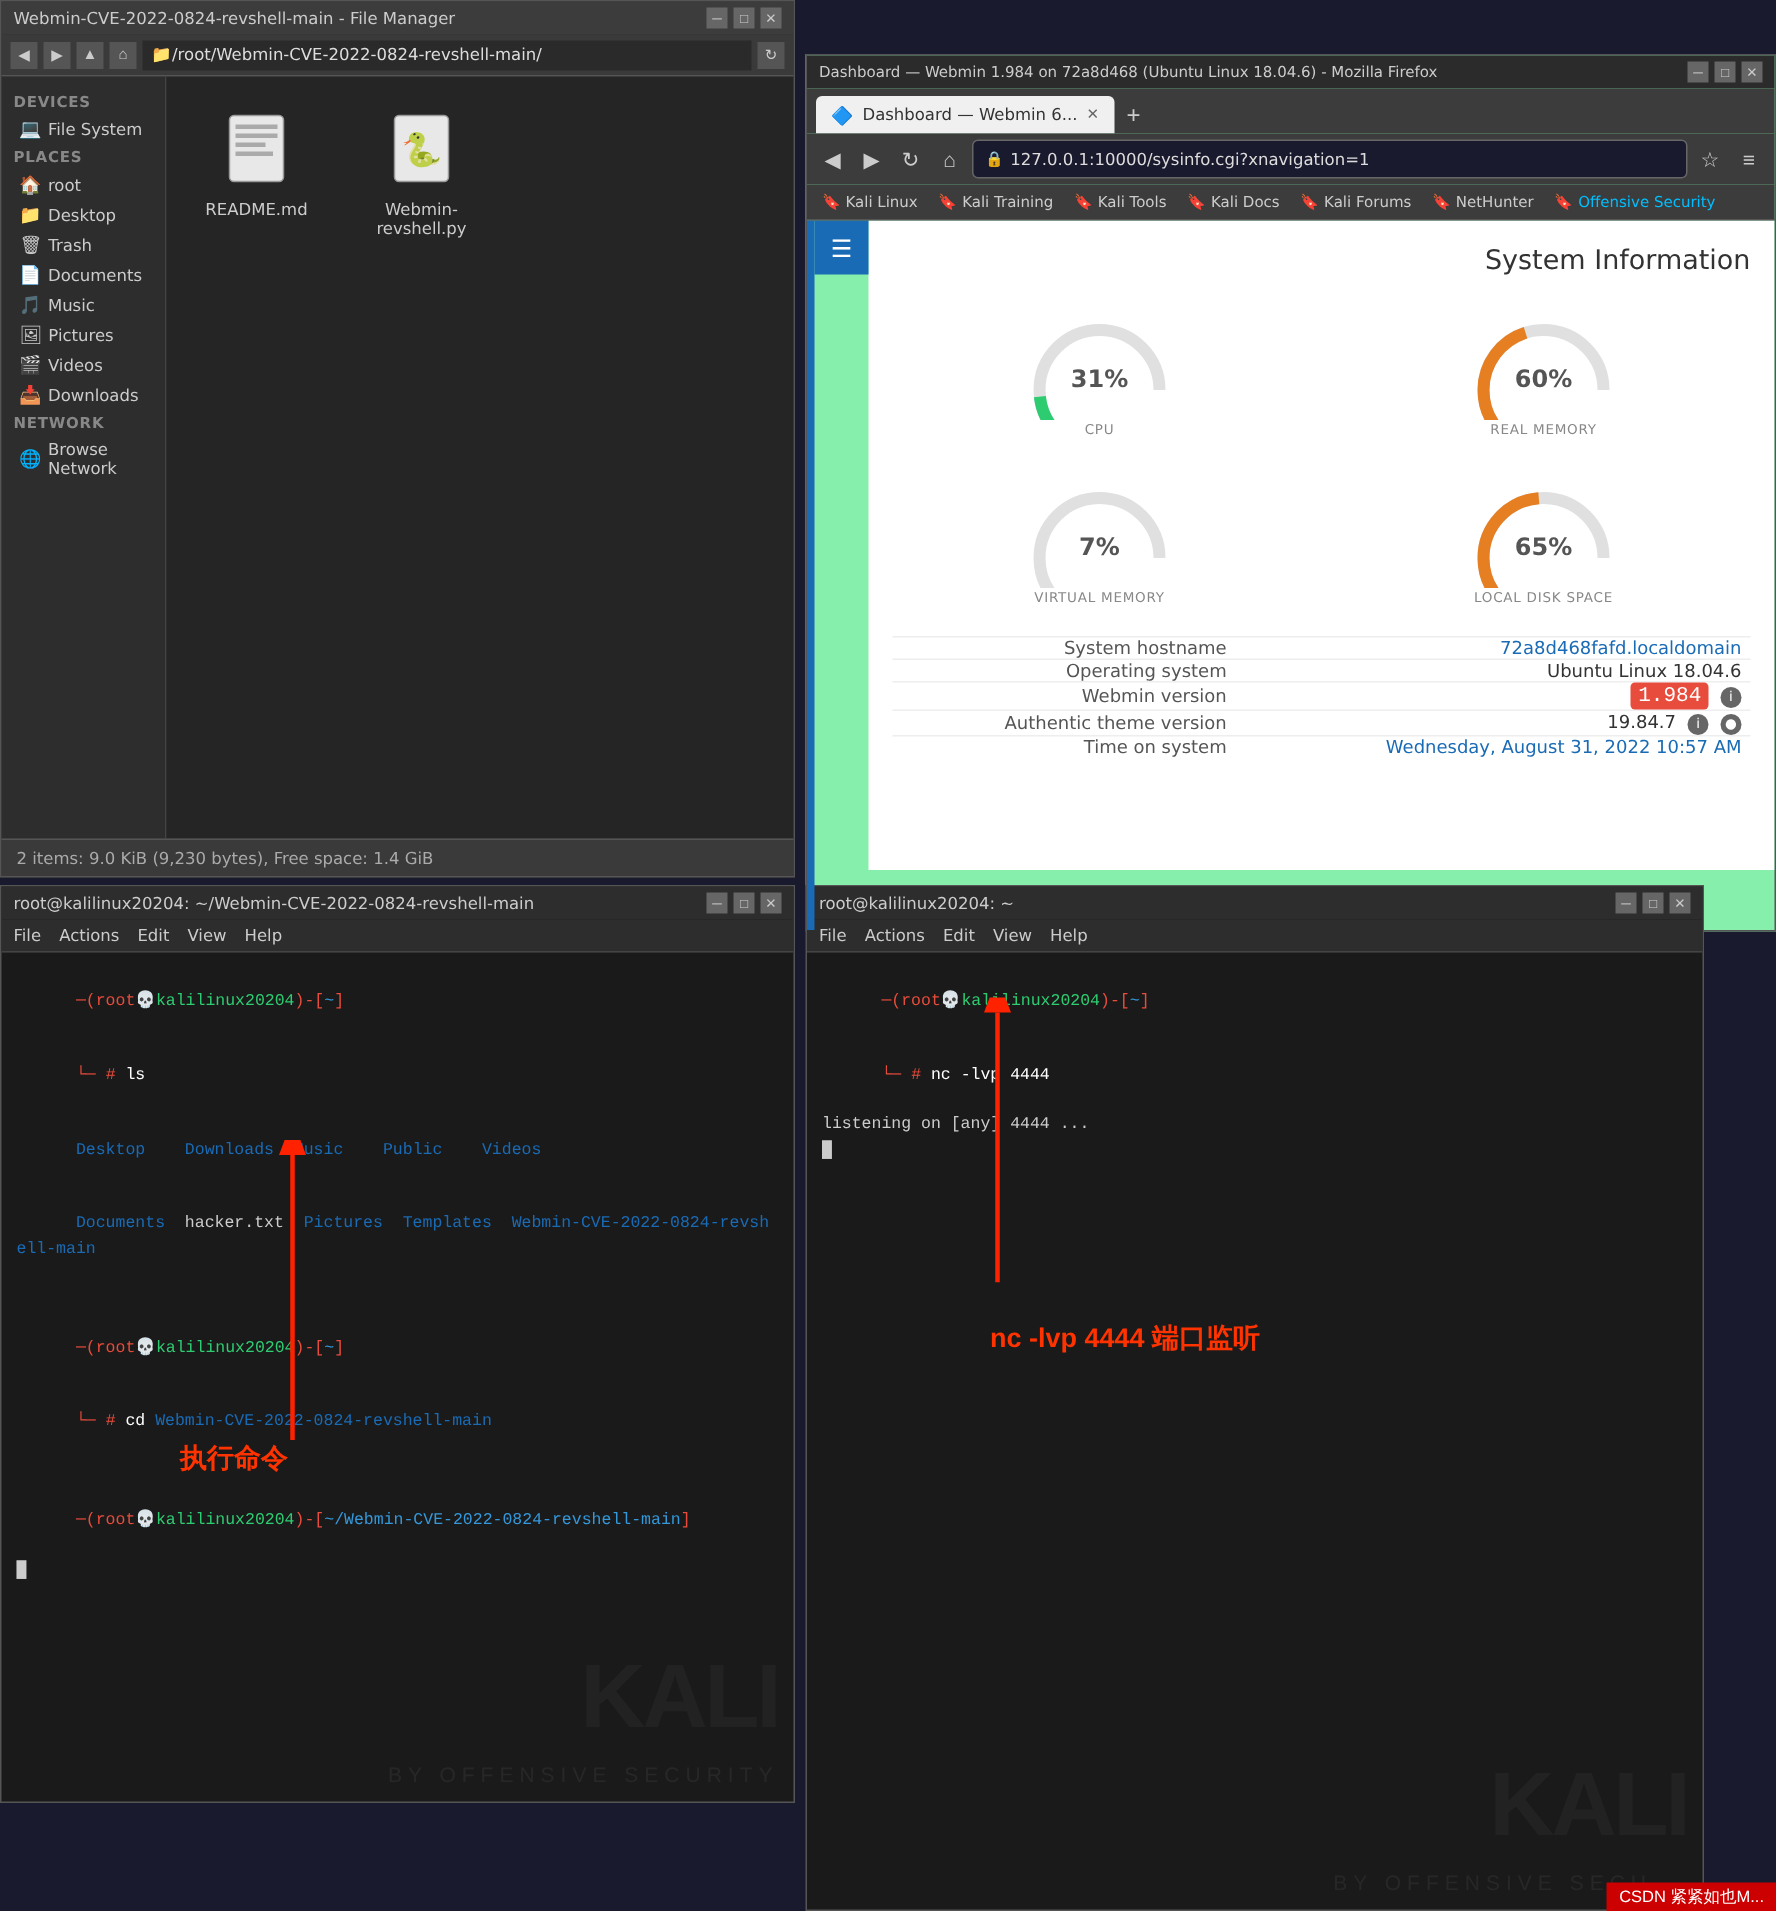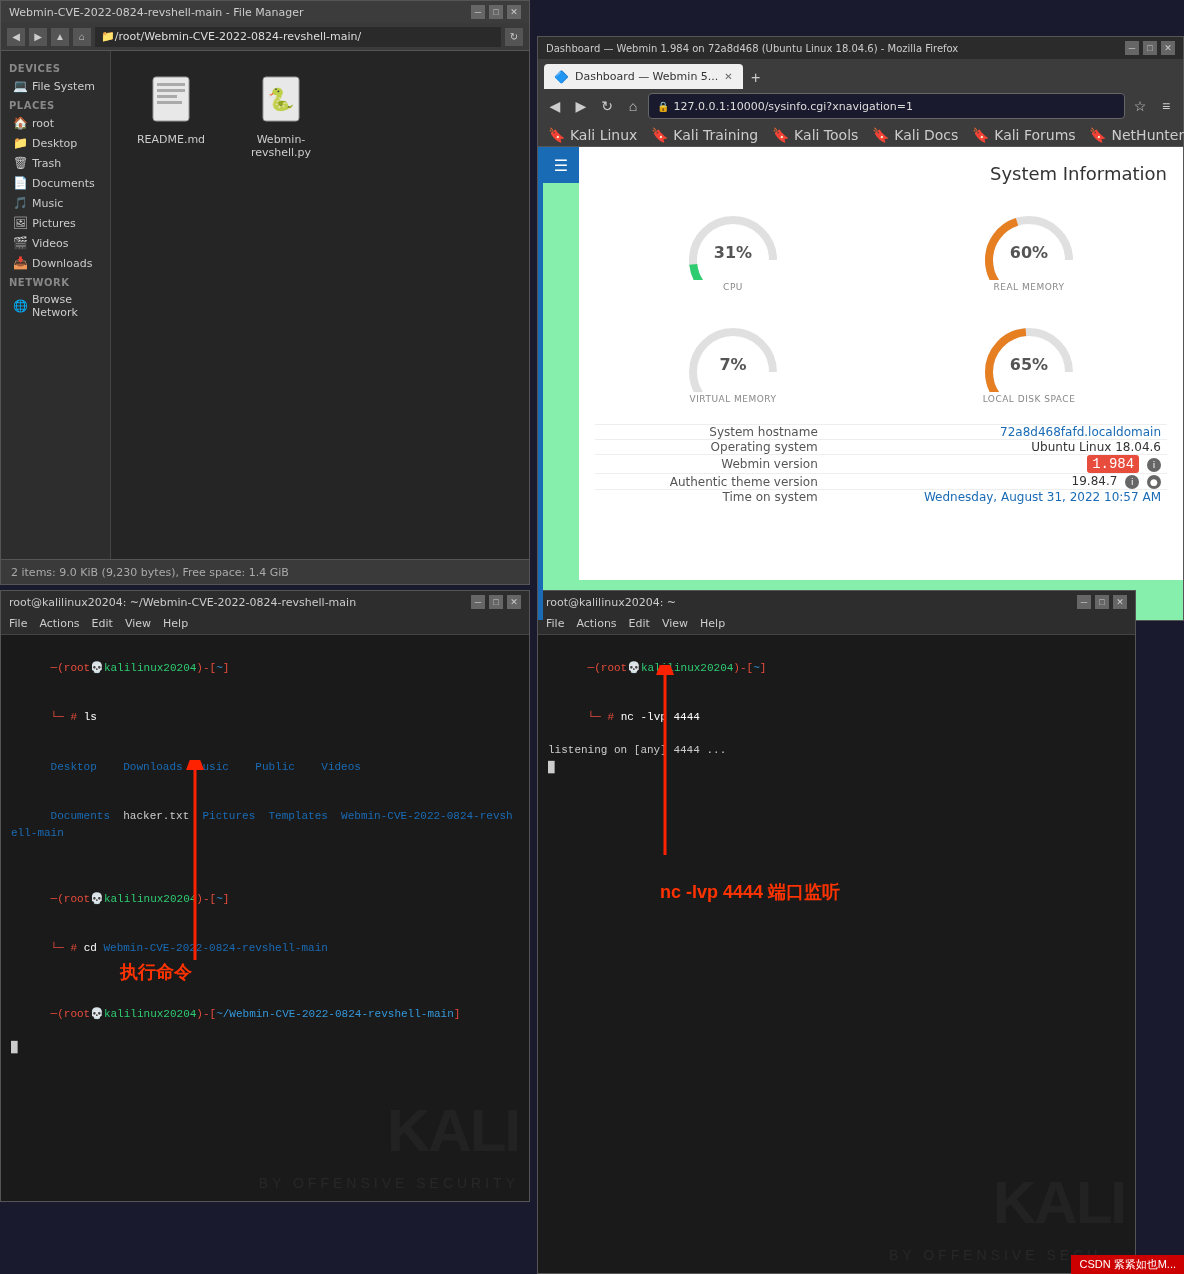--- a/index.html
+++ b/index.html
@@ -238,21 +238,21 @@
       padding: 0 6px;
       gap: 6px;
       font-size: 10px;
       flex-shrink: 0;
       border-bottom: 1px solid #555;
     }
     .ff-bookmark {
       color: #ccc;
       cursor: pointer;
       padding: 2px 4px;
-      font-size: 14px;
+      font-size: 10px;
       white-space: nowrap;
     }
     .ff-bookmark.offensive { color: #00bfff; }
     .ff-content {
       flex: 1;
       overflow: hidden;
       position: relative;
     }
     .webmin-body {
       background: #fff;
@@ -543,21 +543,21 @@
     <span style="font-size:10px; overflow:hidden; white-space:nowrap; text-overflow:ellipsis; max-width:550px;">Dashboard — Webmin 1.984 on 72a8d468 (Ubuntu Linux 18.04.6) - Mozilla Firefox</span>
     <div class="window-controls">
       <button class="win-btn">─</button>
       <button class="win-btn">□</button>
       <button class="win-btn">✕</button>
     </div>
   </div>
   <div class="ff-tab-bar">
     <div class="ff-tab">
       <span class="ff-tab-favicon">🔷</span>
-      <span>Dashboard — Webmin 5...</span>
+      <span>Dashboard — Webmin 6...</span>
       <span class="ff-tab-close">✕</span>
     </div>
     <button class="ff-new-tab">+</button>
   </div>
   <div class="ff-navbar">
     <button class="ff-nav-btn">◀</button>
     <button class="ff-nav-btn">▶</button>
     <button class="ff-nav-btn">↻</button>
     <button class="ff-nav-btn">⌂</button>
     <div class="ff-url-bar">

